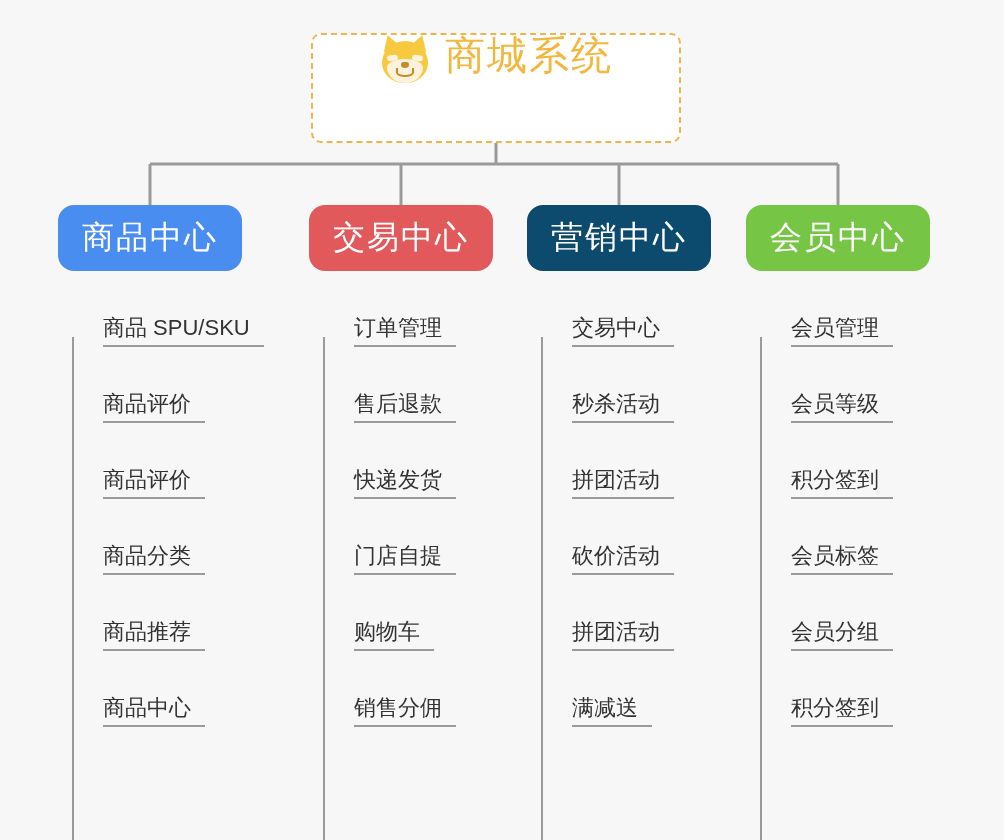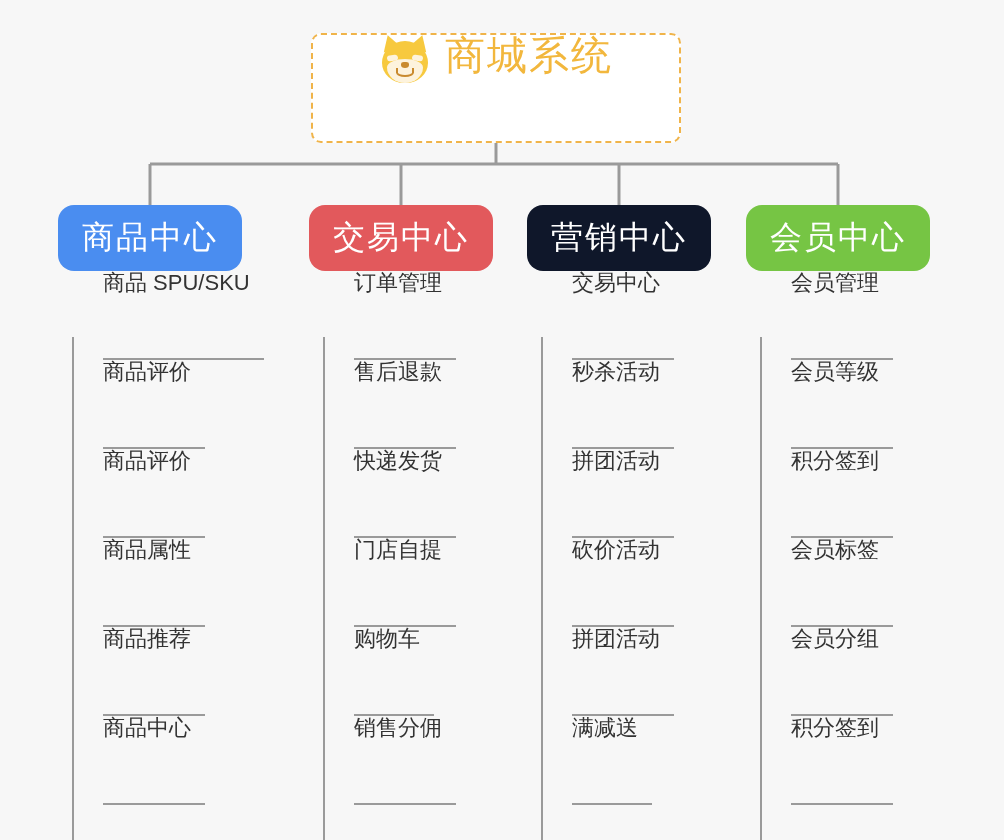--- a/index.html
+++ b/index.html
@@ -134,22 +134,23 @@
   .spine {
     position: absolute;
     left: 14px;
     top: 66px;
     width: 2px;
     background: #9a9a9a;
   }
 
   .leaf {
     position: relative;
-    height: 89px;
+    height: 76px;
     display: flex;
+    align-items: flex-end;
   }
 
   .leaf-inner {
     margin-left: 45px;
     padding: 0 14px 5px 0;
     border-bottom: 2px solid #9a9a9a;
     font-size: 22px;
     color: #333333;
     white-space: nowrap;
     line-height: 1.1;
@@ -191,21 +192,21 @@
         <div class="leaf">
           <span class="leaf-inner">商品 SPU/SKU</span>
         </div>
         <div class="leaf">
           <span class="leaf-inner">商品评价</span>
         </div>
         <div class="leaf">
           <span class="leaf-inner">商品评价</span>
         </div>
         <div class="leaf">
-          <span class="leaf-inner">商品属性</span>
+          <span class="leaf-inner">商品分类</span>
         </div>
         <div class="leaf">
           <span class="leaf-inner">商品推荐</span>
         </div>
         <div class="leaf">
           <span class="leaf-inner">商品中心</span>
         </div>
       </div>
     </div>
     <div class="column" style="left: 309px; width: 184px;">
@@ -226,21 +227,21 @@
         </div>
         <div class="leaf">
           <span class="leaf-inner">购物车</span>
         </div>
         <div class="leaf">
           <span class="leaf-inner">销售分佣</span>
         </div>
       </div>
     </div>
     <div class="column" style="left: 527px; width: 184px;">
-      <div class="cat-box" style="background: #0f172a; font-family: Liberation Serif, serif;">营销中心</div>
+      <div class="cat-box" style="background: #0c4a6e; font-family: Liberation Serif, serif;">营销中心</div>
       <div class="leaf-list">
         <div class="spine" style="height: 534px;"></div>
         <div class="leaf">
           <span class="leaf-inner">交易中心</span>
         </div>
         <div class="leaf">
           <span class="leaf-inner">秒杀活动</span>
         </div>
         <div class="leaf">
           <span class="leaf-inner">拼团活动</span>

